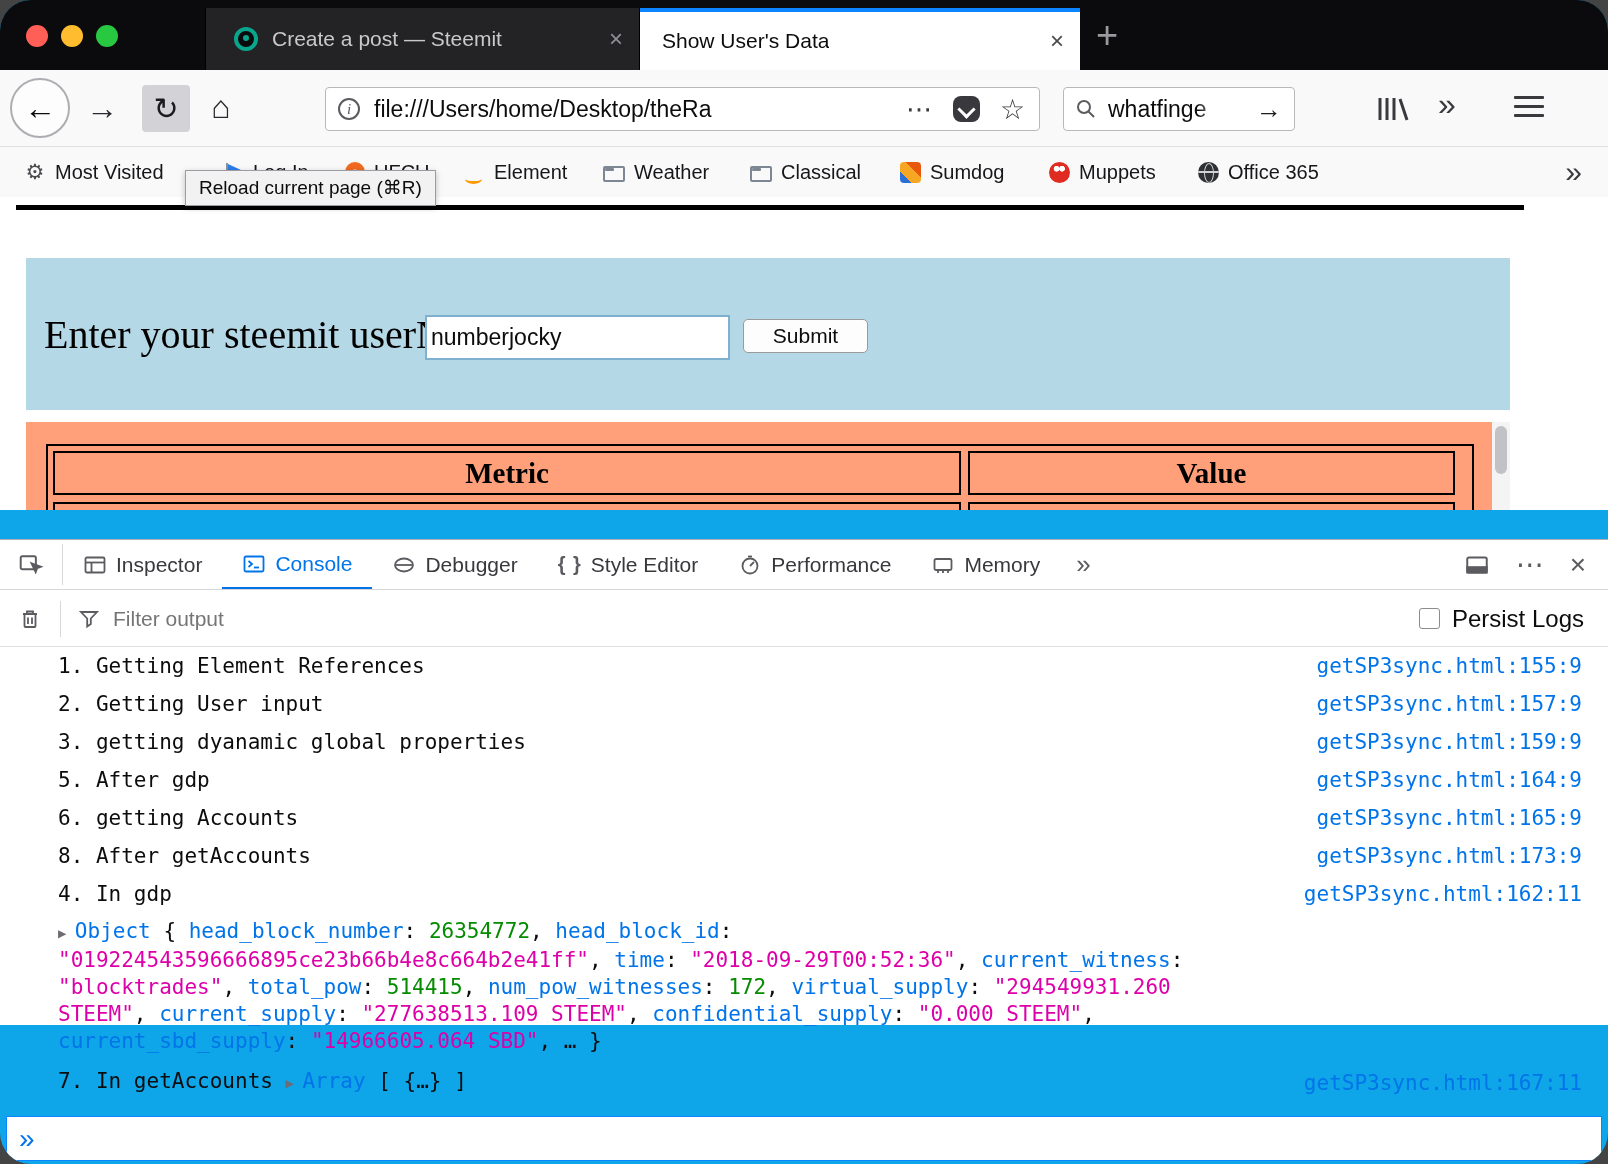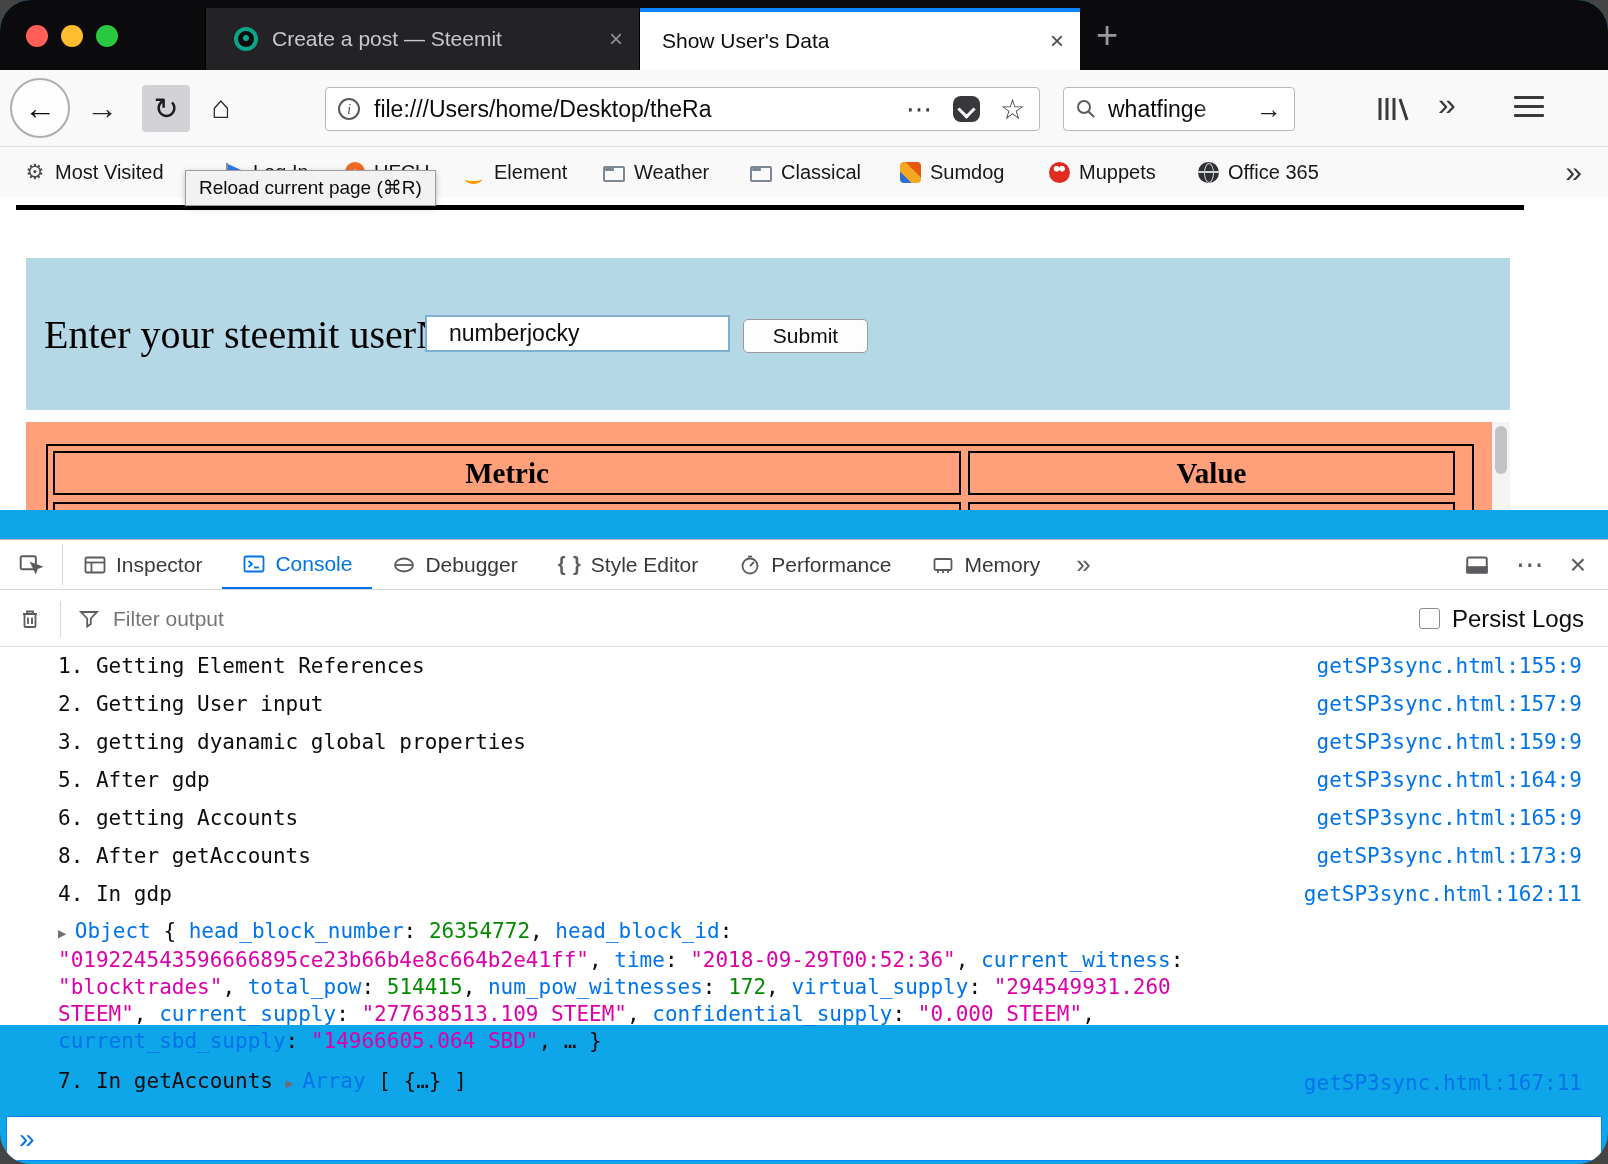--- a/index.html
+++ b/index.html
@@ -70,21 +70,21 @@
   .bm-overflow { position:absolute; right:26px; top:8px; font-size:30px; color:#3a3a3e; }
 
   
   .tooltip { position:absolute; left:185px; top:170px; z-index:40; background:#f2f2f3; border:1px solid #9c9ca2; box-shadow:0 2px 6px rgba(0,0,0,.25); font-size:19px; color:#0c0c0d; padding:5px 13px 6px; white-space:nowrap; }
 
   
   .content { position:absolute; left:0; top:197px; width:1608px; height:313px; background:#fff; }
   .page-hr { position:absolute; left:16px; top:8px; width:1508px; height:5px; background:#000; }
   .bluebox { position:absolute; left:26px; top:61px; width:1484px; height:152px; background:#b5d8e6; }
   .blue-label { position:absolute; left:18px; top:50%; transform:translateY(-50%); font-family:"Liberation Serif", serif; font-size:40px; color:#000; }
-  .user-input { position:absolute; left:399px; top:57px; width:305px; height:37px; border:2px solid #7fb0d0; background:#fff; font-size:23px; font-family:"Liberation Sans", sans-serif; padding-left:22px; color:#0c0c0d; }
+  .user-input { position:absolute; left:399px; top:57px; width:305px; height:45px; border:2px solid #7fb0d0; background:#fff; font-size:23px; font-family:"Liberation Sans", sans-serif; padding-left:4px; color:#0c0c0d; }
   .submit-btn { position:absolute; left:717px; top:61px; width:125px; height:34px; background:#fdfdfd; border:1px solid #99999e; border-radius:5px; font-size:21px; color:#0c0c0d; font-family:"Liberation Sans", sans-serif; }
   .orangebox { position:absolute; left:26px; top:225px; width:1466px; height:88px; background:#ffa07a; overflow:hidden; }
   .data-table { position:absolute; left:20px; top:22px; width:1428px; border:2px solid #000; padding:5px; }
   .t-row { display:flex; gap:7px; }
   .t-row + .t-row { margin-top:7px; }
   .t-cell { border:2px solid #000; height:44px; display:flex; align-items:center; justify-content:center; font-family:"Liberation Serif", serif; font-weight:bold; font-size:29px; color:#000; }
   .t-metric { width:908px; } .t-value { width:487px; }
   .t-row2 .t-cell { height:40px; }
   .pg-scroll { position:absolute; left:1492px; top:225px; width:18px; height:88px; background:#f4f4f5; }
   .pg-thumb { position:absolute; left:3px; top:4px; width:12px; height:48px; background:#c1c1c6; border-radius:6px; }

